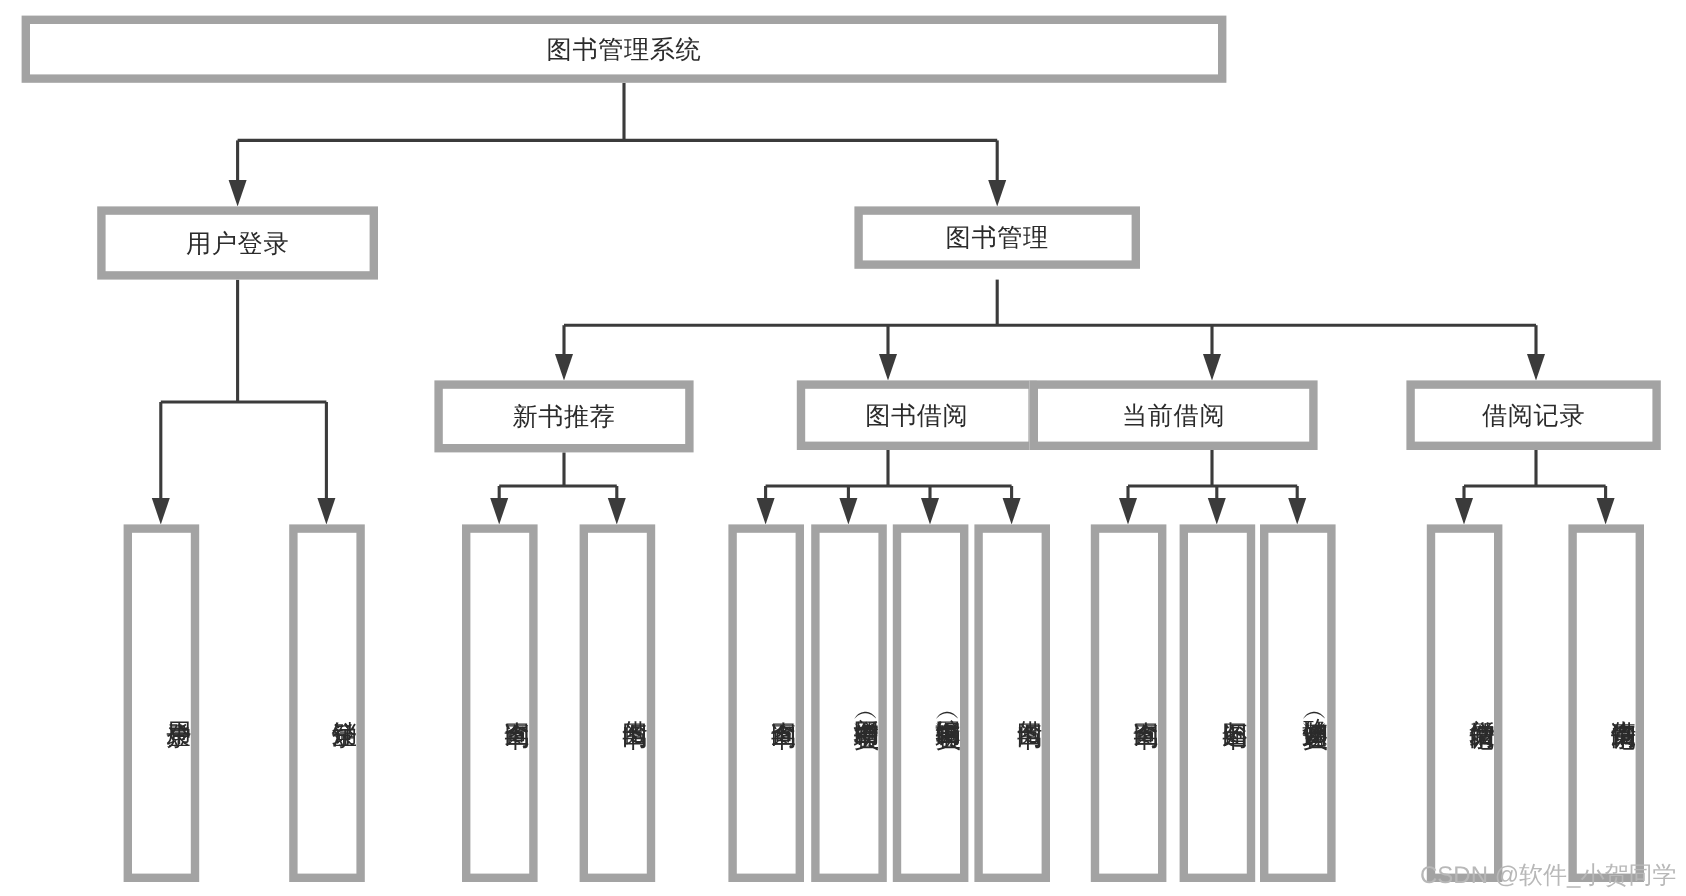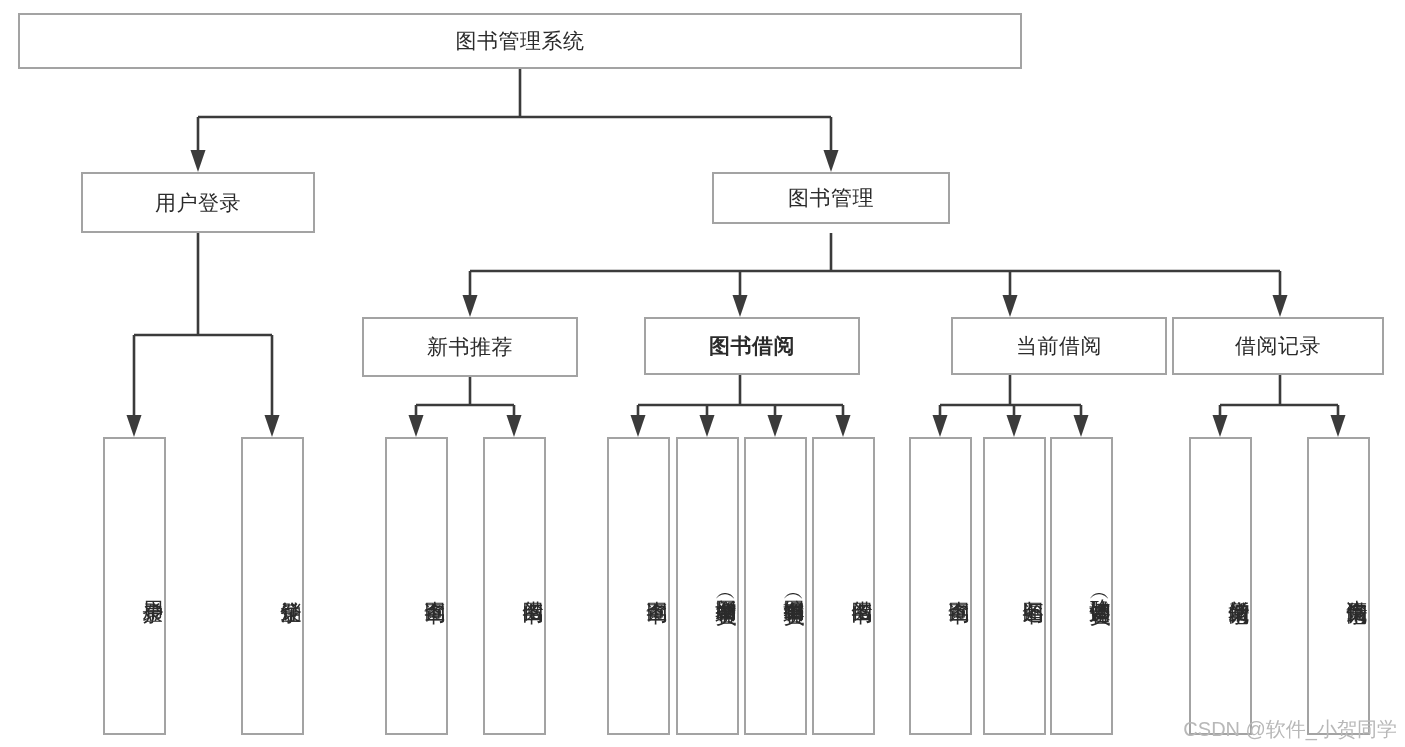--- a/index.html
+++ b/index.html
@@ -16,21 +16,21 @@
   }
   #diagram {
     position: absolute;
     left: 0; top: 0;
     width: 1405px;
     height: 747px;
   }
   .node-box {
     position: absolute;
     box-sizing: border-box;
-    border: 2px solid #a3a3a3;
+    border: 7px solid #a3a3a3;
     background: #ffffff;
     display: flex;
     align-items: center;
     justify-content: center;
     color: #2b2b2b;
   }
   .node-h {
     font-size: 21px;
     letter-spacing: 0.5px;
     white-space: nowrap;
@@ -124,24 +124,24 @@
       </div>
       <div class="node-box node-h" style="left: 81px; top: 172px; width: 234px; height: 61px;">
         <span class="">用户登录</span>
       </div>
       <div class="node-box node-h" style="left: 712px; top: 172px; width: 238px; height: 52px;">
         <span class="">图书管理</span>
       </div>
       <div class="node-box node-h" style="left: 362px; top: 317px; width: 216px; height: 60px;">
         <span class="">新书推荐</span>
       </div>
-      <div class="node-box node-h" style="left: 644px; top: 317px; width: 216px; height: 58px; font-weight: bold;">
+      <div class="node-box node-h" style="left: 664px; top: 317px; width: 200px; height: 58px;">
         <span class="">图书借阅</span>
       </div>
-      <div class="node-box node-h" style="left: 951px; top: 317px; width: 216px; height: 58px;">
+      <div class="node-box node-h" style="left: 858px; top: 317px; width: 240px; height: 58px;">
         <span class="">当前借阅</span>
       </div>
       <div class="node-box node-h" style="left: 1172px; top: 317px; width: 212px; height: 58px;">
         <span class="">借阅记录</span>
       </div>
       <div class="node-box node-v" style="left: 103px; top: 437px; width: 63px; height: 298px;">
         <span class="vtext">用户登录</span>
       </div>
       <div class="node-box node-v" style="left: 241px; top: 437px; width: 63px; height: 298px;">
         <span class="vtext">注销登录</span>

